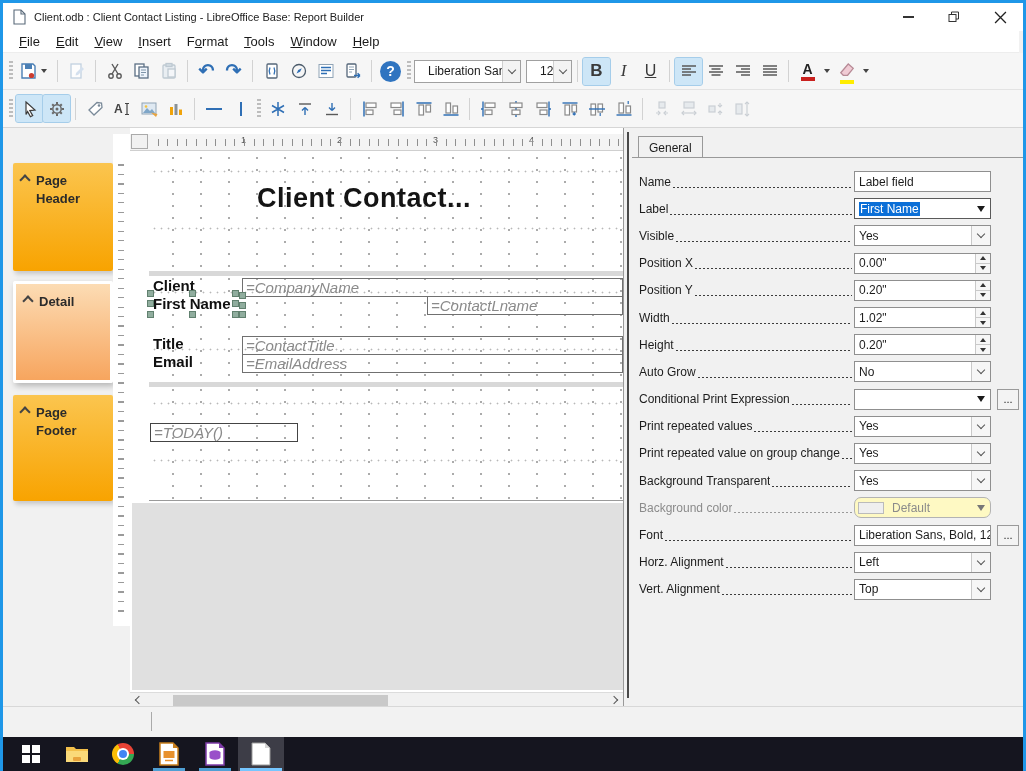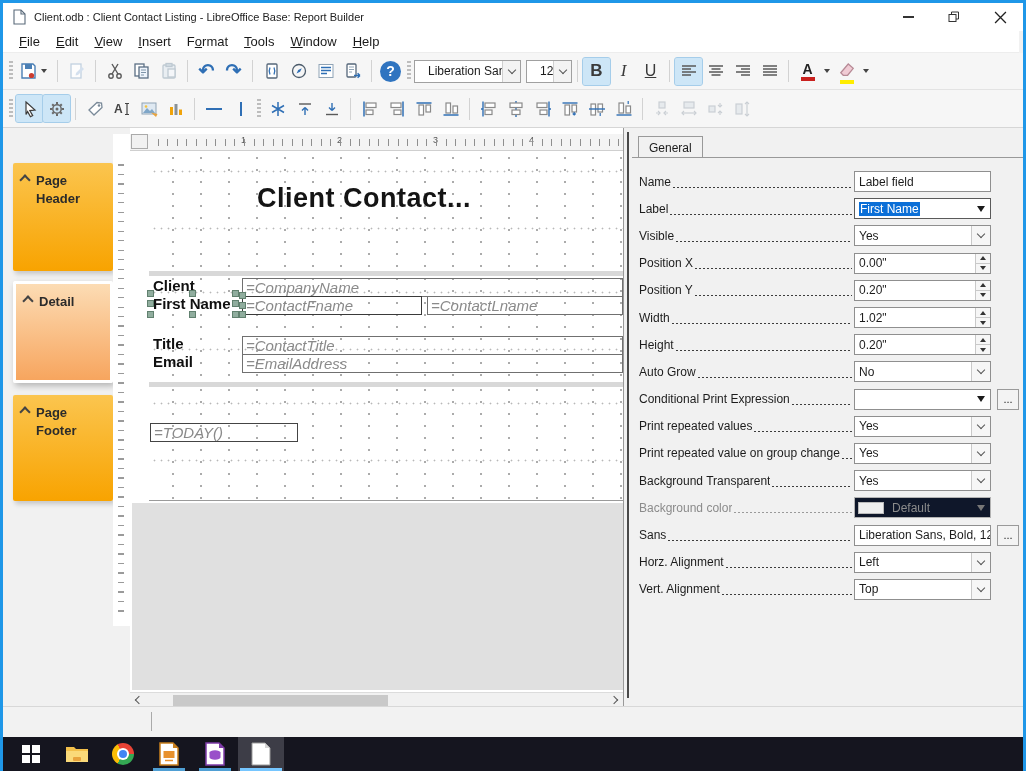--- a/index.html
+++ b/index.html
@@ -108,21 +108,21 @@
   .sel{background:#0b6fd7;color:#fff;padding:0 1px;}
   .btn-chev{width:19px;height:100%;background:#f6f6f6;border-left:1px solid #c9c9c9;display:flex;align-items:center;justify-content:center;}
   .btn-blk{width:19px;height:100%;background:#fff;display:flex;align-items:center;justify-content:center;}
   .bt{width:0;height:0;border-left:4.5px solid transparent;border-right:4.5px solid transparent;border-top:6px solid #1a1a1a;}
   .bt.dim2{border-top-color:#777;}
   .spin{width:15px;height:100%;display:flex;flex-direction:column;border-left:1px solid #c9c9c9;}
   .sp{flex:1;background:#f6f6f6;display:flex;align-items:center;justify-content:center;}
   .sp+.sp{border-top:1px solid #c9c9c9;}
   .tri-u{width:0;height:0;border-left:3.2px solid transparent;border-right:3.2px solid transparent;border-bottom:4px solid #333;}
   .tri-d{width:0;height:0;border-left:3.2px solid transparent;border-right:3.2px solid transparent;border-top:4px solid #333;}
-  .ctl.disab{background:#0f172a;border-color:#b3b3b3;}
+  .ctl.disab{background:#fef9c3;border-color:#b3b3b3;border-radius:7px;}
   .swatch{width:26px;height:12px;background:#efefef;border:1px solid #bbb;margin-left:3px;flex:0 0 auto;}
   .ctl.disab .val{color:#8b8b8b;padding-left:8px;}
   .tail{width:28px;flex:0 0 28px;display:flex;justify-content:flex-end;}
   .ell{width:22px;height:21px;background:#f3f3f3;border:1px solid #9a9a9a;font-size:11px;display:flex;align-items:center;justify-content:center;color:#222;}
   .ibeam{position:absolute;left:221px;top:71px;width:9px;height:15px;}
   .ibeam::before{content:"";position:absolute;left:4px;top:2px;bottom:2px;width:1.5px;background:#111;}
   .ibeam::after{content:"";position:absolute;left:1px;right:1px;top:2px;height:1.5px;background:#111;box-shadow:0 9.5px 0 #111;}
 
   
   .statusbar{position:absolute;left:0;right:0;top:703px;height:31px;background:#f2f2f2;border-top:1px solid #d8d8d8;}
@@ -527,21 +527,20 @@
         </div>
         <div class="b-sep"></div>
 
         <div class="band b-detail">
           <span class="rlabel" style="top:1px">Client</span>
           <span class="rlabel" style="top:19px">First Name</span>
           <span class="rlabel" style="top:59px">Title</span>
           <span class="rlabel" style="top:77px">Email</span>
 
           <div class="rfield" style="left:93px;right:0;top:2px">=CompanyName</div>
-          <div class="rfield selbox" style="left:93px;width:180px;top:20px">=ContactFname</div>
           <div class="rfield" style="left:278px;right:0;top:20px">=ContactLname</div>
           <div class="rfield" style="left:93px;right:0;top:60px">=ContactTitle</div>
           <div class="rfield" style="left:93px;right:0;top:78px">=EmailAddress</div>
 
           <div class="h" style="left:-2px;top:14px"></div>
           <div class="h" style="left:40px;top:14px"></div>
           <div class="h" style="left:83px;top:14px"></div>
           <div class="h" style="left:-2px;top:24px"></div>
           <div class="h" style="left:83px;top:24px"></div>
           <div class="h" style="left:-2px;top:35px"></div>
@@ -737,21 +736,21 @@
           <div class="ctl disab">
               <span class="swatch"></span>
               <span class="val">Default</span>
               <span class="btn-blk" style="background:transparent">
                 <span class="bt dim2"></span>
               </span>
             </div>
           <div class="tail"></div>
         </div>
         <div class="prow">
-          <span class="plab">Sans</span>
+          <span class="plab">Font</span>
             <span class="lead"></span>
           <div class="ctl">
               <span class="val">Liberation Sans, Bold, 12</span>
             </div>
           <div class="tail">
               <div class="ell">...</div>
             </div>
         </div>
         <div class="prow">
           <span class="plab">Horz. Alignment</span>

